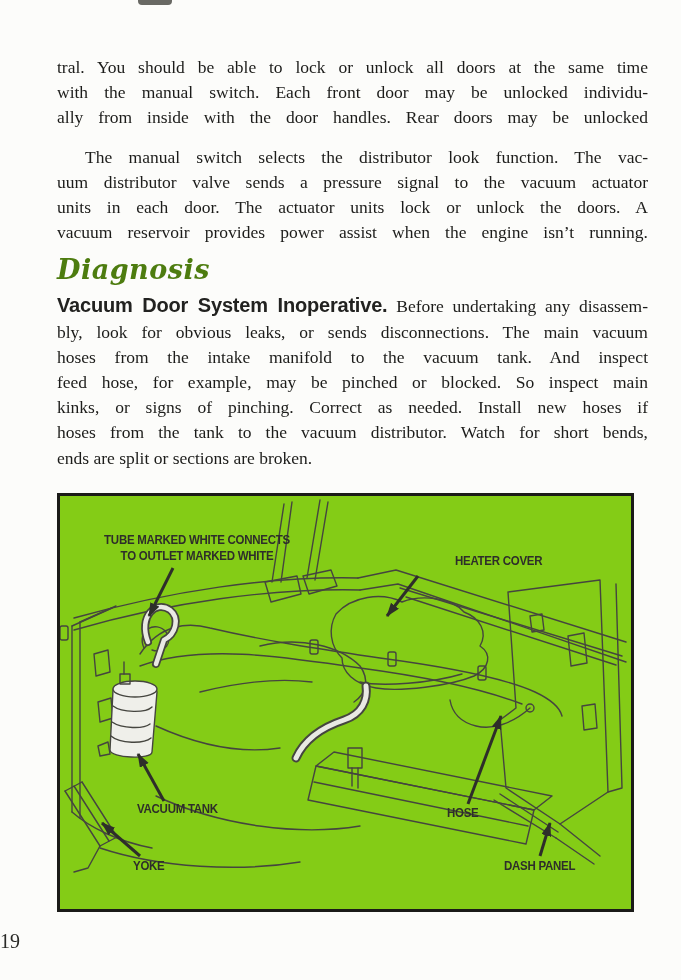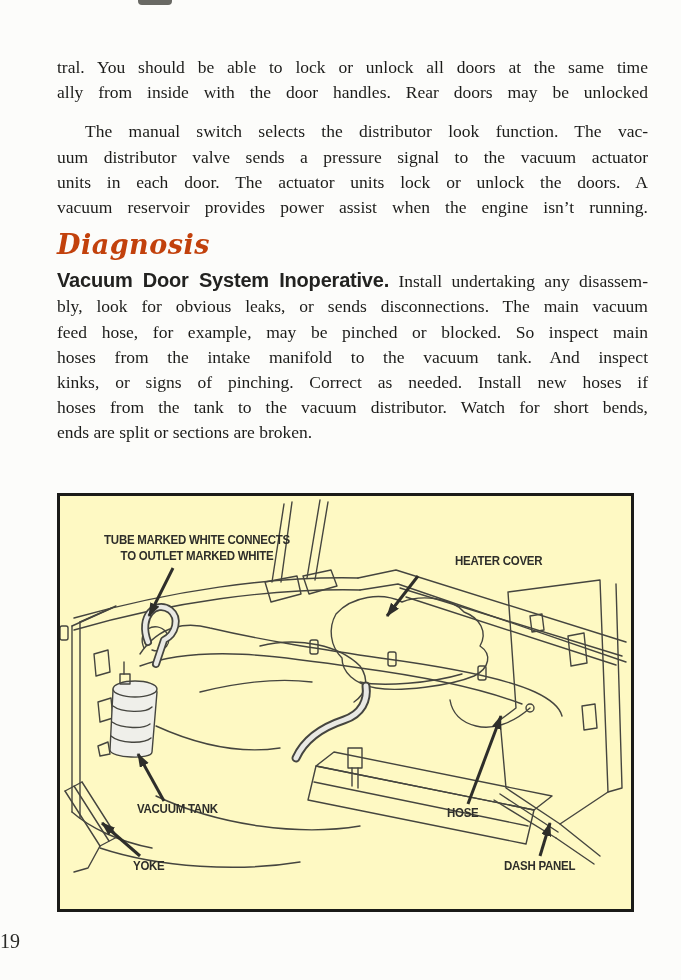--- a/index.html
+++ b/index.html
@@ -16,30 +16,30 @@
     position:absolute;left:57px;top:55px;width:591px;
     font-size:17.5px;line-height:25.2px;
   }
   .tline{text-align:justify;text-align-last:justify;}
   .tline.last{text-align-last:left;}
   .tline.indent{text-indent:28px;}
   .para2{margin-top:14px;}
   .para3{margin-top:5px;}
   .heading{
     font-family:"DejaVu Serif", serif;font-style:italic;font-weight:bold;
-    font-size:27px;line-height:32px;letter-spacing:.5px;color:#c2410c;
+    font-size:27px;line-height:32px;letter-spacing:.5px;color:#4d7c0f;
     margin:9px 0 7px 0;
   }
   .lead{
     font-family:"Liberation Sans", sans-serif;font-weight:bold;
     font-size:20px;letter-spacing:-.2px;color:#222220;
   }
   .figure{
     position:absolute;left:57px;top:493px;width:577px;height:419px;
-    background:#fef9c3;border:3.5px solid #1b1b18;box-sizing:border-box;
+    background:#84cc16;border:3.5px solid #1b1b18;box-sizing:border-box;
   }
   .figure svg{position:absolute;left:0;top:0;width:570px;height:412px;}
   .fig-label{
     position:absolute;font-family:"Liberation Sans", sans-serif;font-weight:bold;
     font-size:12.5px;line-height:15px;letter-spacing:-.3px;color:#2e2e2a;
     white-space:nowrap;transform:scale(.92,1.06);transform-origin:left top;
   }
   .fig-label.centered{text-align:center;transform-origin:center top;white-space:normal;}
   .page-num{
     position:absolute;left:0;top:930px;width:100%;
@@ -50,37 +50,38 @@
 <body>
 
 <div class="page">
 
   <div class="top-smudge"></div>
 
   <div class="text-col">
 
     <div class="para para1">
       <div class="tline">tral. You should be able to lock or unlock all doors at the same time</div>
+      <div class="tline">with the manual switch. Each front door may be unlocked individu-</div>
       <div class="tline">ally from inside with the door handles. Rear doors may be unlocked</div>
     </div>
 
     <div class="para para2">
       <div class="tline indent">The manual switch selects the distributor look function. The vac-</div>
       <div class="tline">uum distributor valve sends a pressure signal to the vacuum actuator</div>
       <div class="tline">units in each door. The actuator units lock or unlock the doors. A</div>
       <div class="tline">vacuum reservoir provides power assist when the engine isn’t running.</div>
     </div>
 
     <div class="heading">Diagnosis</div>
 
     <div class="para para3">
-      <div class="tline"><span class="lead">Vacuum Door System Inoperative.</span><span> Install undertaking any disassem-</span></div>
+      <div class="tline"><span class="lead">Vacuum Door System Inoperative.</span><span> Before undertaking any disassem-</span></div>
       <div class="tline">bly, look for obvious leaks, or sends disconnections. The main vacuum</div>
+      <div class="tline">hoses from the intake manifold to the vacuum tank. And inspect</div>
       <div class="tline">feed hose, for example, may be pinched or blocked. So inspect main</div>
-      <div class="tline">hoses from the intake manifold to the vacuum tank. And inspect</div>
       <div class="tline">kinks, or signs of pinching. Correct as needed. Install new hoses if</div>
       <div class="tline">hoses from the tank to the vacuum distributor. Watch for short bends,</div>
       <div class="tline last">ends are split or sections are broken.</div>
     </div>
 
   </div>
 
   <div class="figure">
     <svg viewBox="0 0 570 412">
       <defs>

